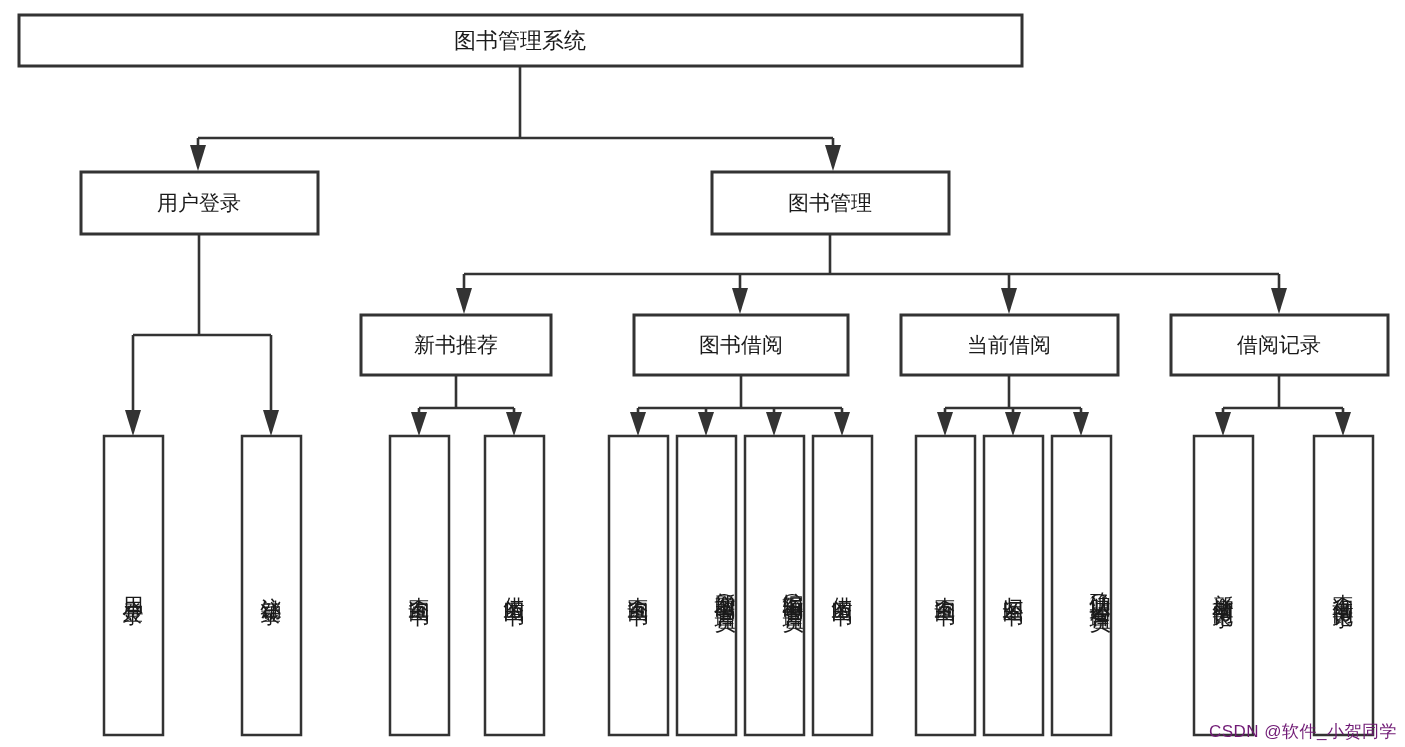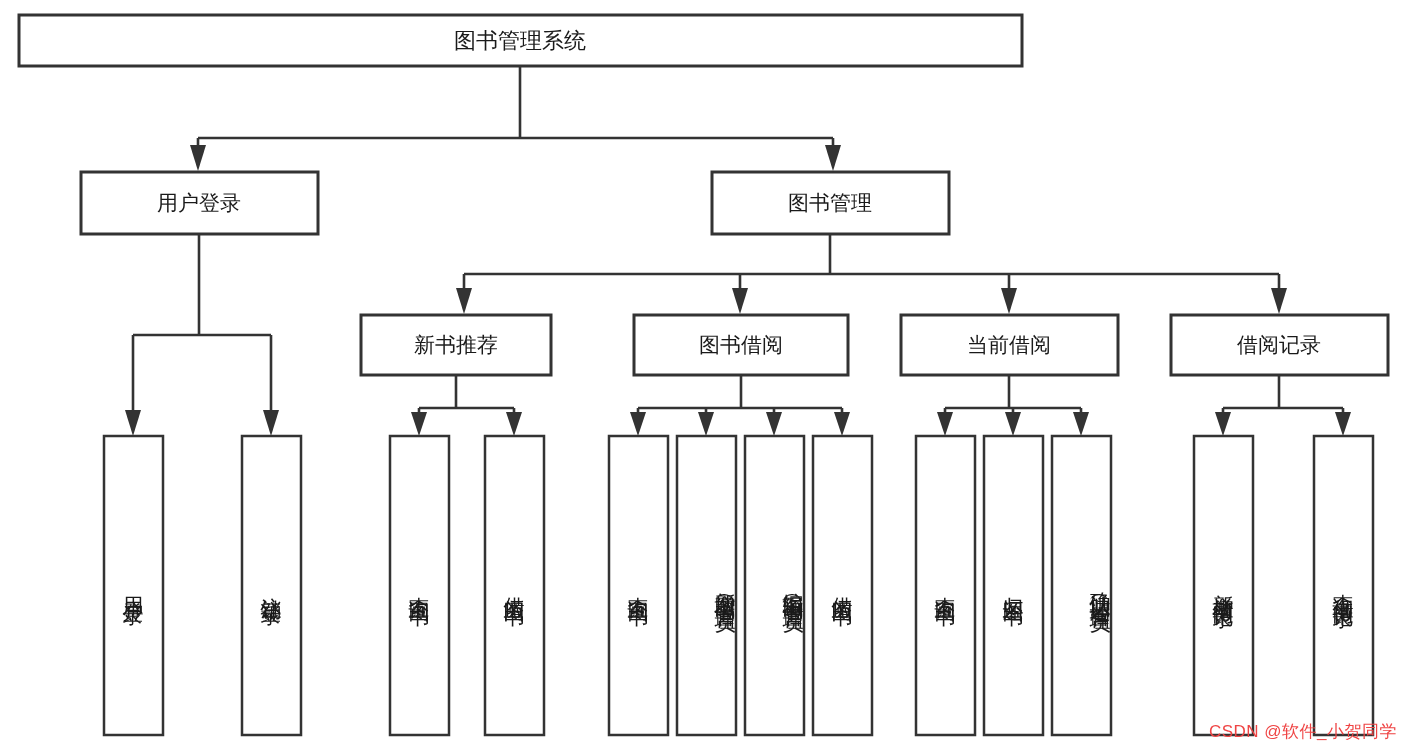--- a/index.html
+++ b/index.html
@@ -77,21 +77,21 @@
     white-space: nowrap;
     pointer-events: none;
     user-select: none;
   }
   .watermark {
     position: absolute;
     right: 8px;
     bottom: 4px;
     font-family: "Liberation Sans", "DejaVu Sans", sans-serif;
     font-size: 17px;
-    color: #ef4444;
+    color: #701a75;
     letter-spacing: 0.5px;
     white-space: nowrap;
   }
 </style>
 </head>
 <body>
 
 <div id="diagram-root">
 
   <svg class="diagram-canvas" viewBox="0 0 1405 747" xmlns="http://www.w3.org/2000/svg">

